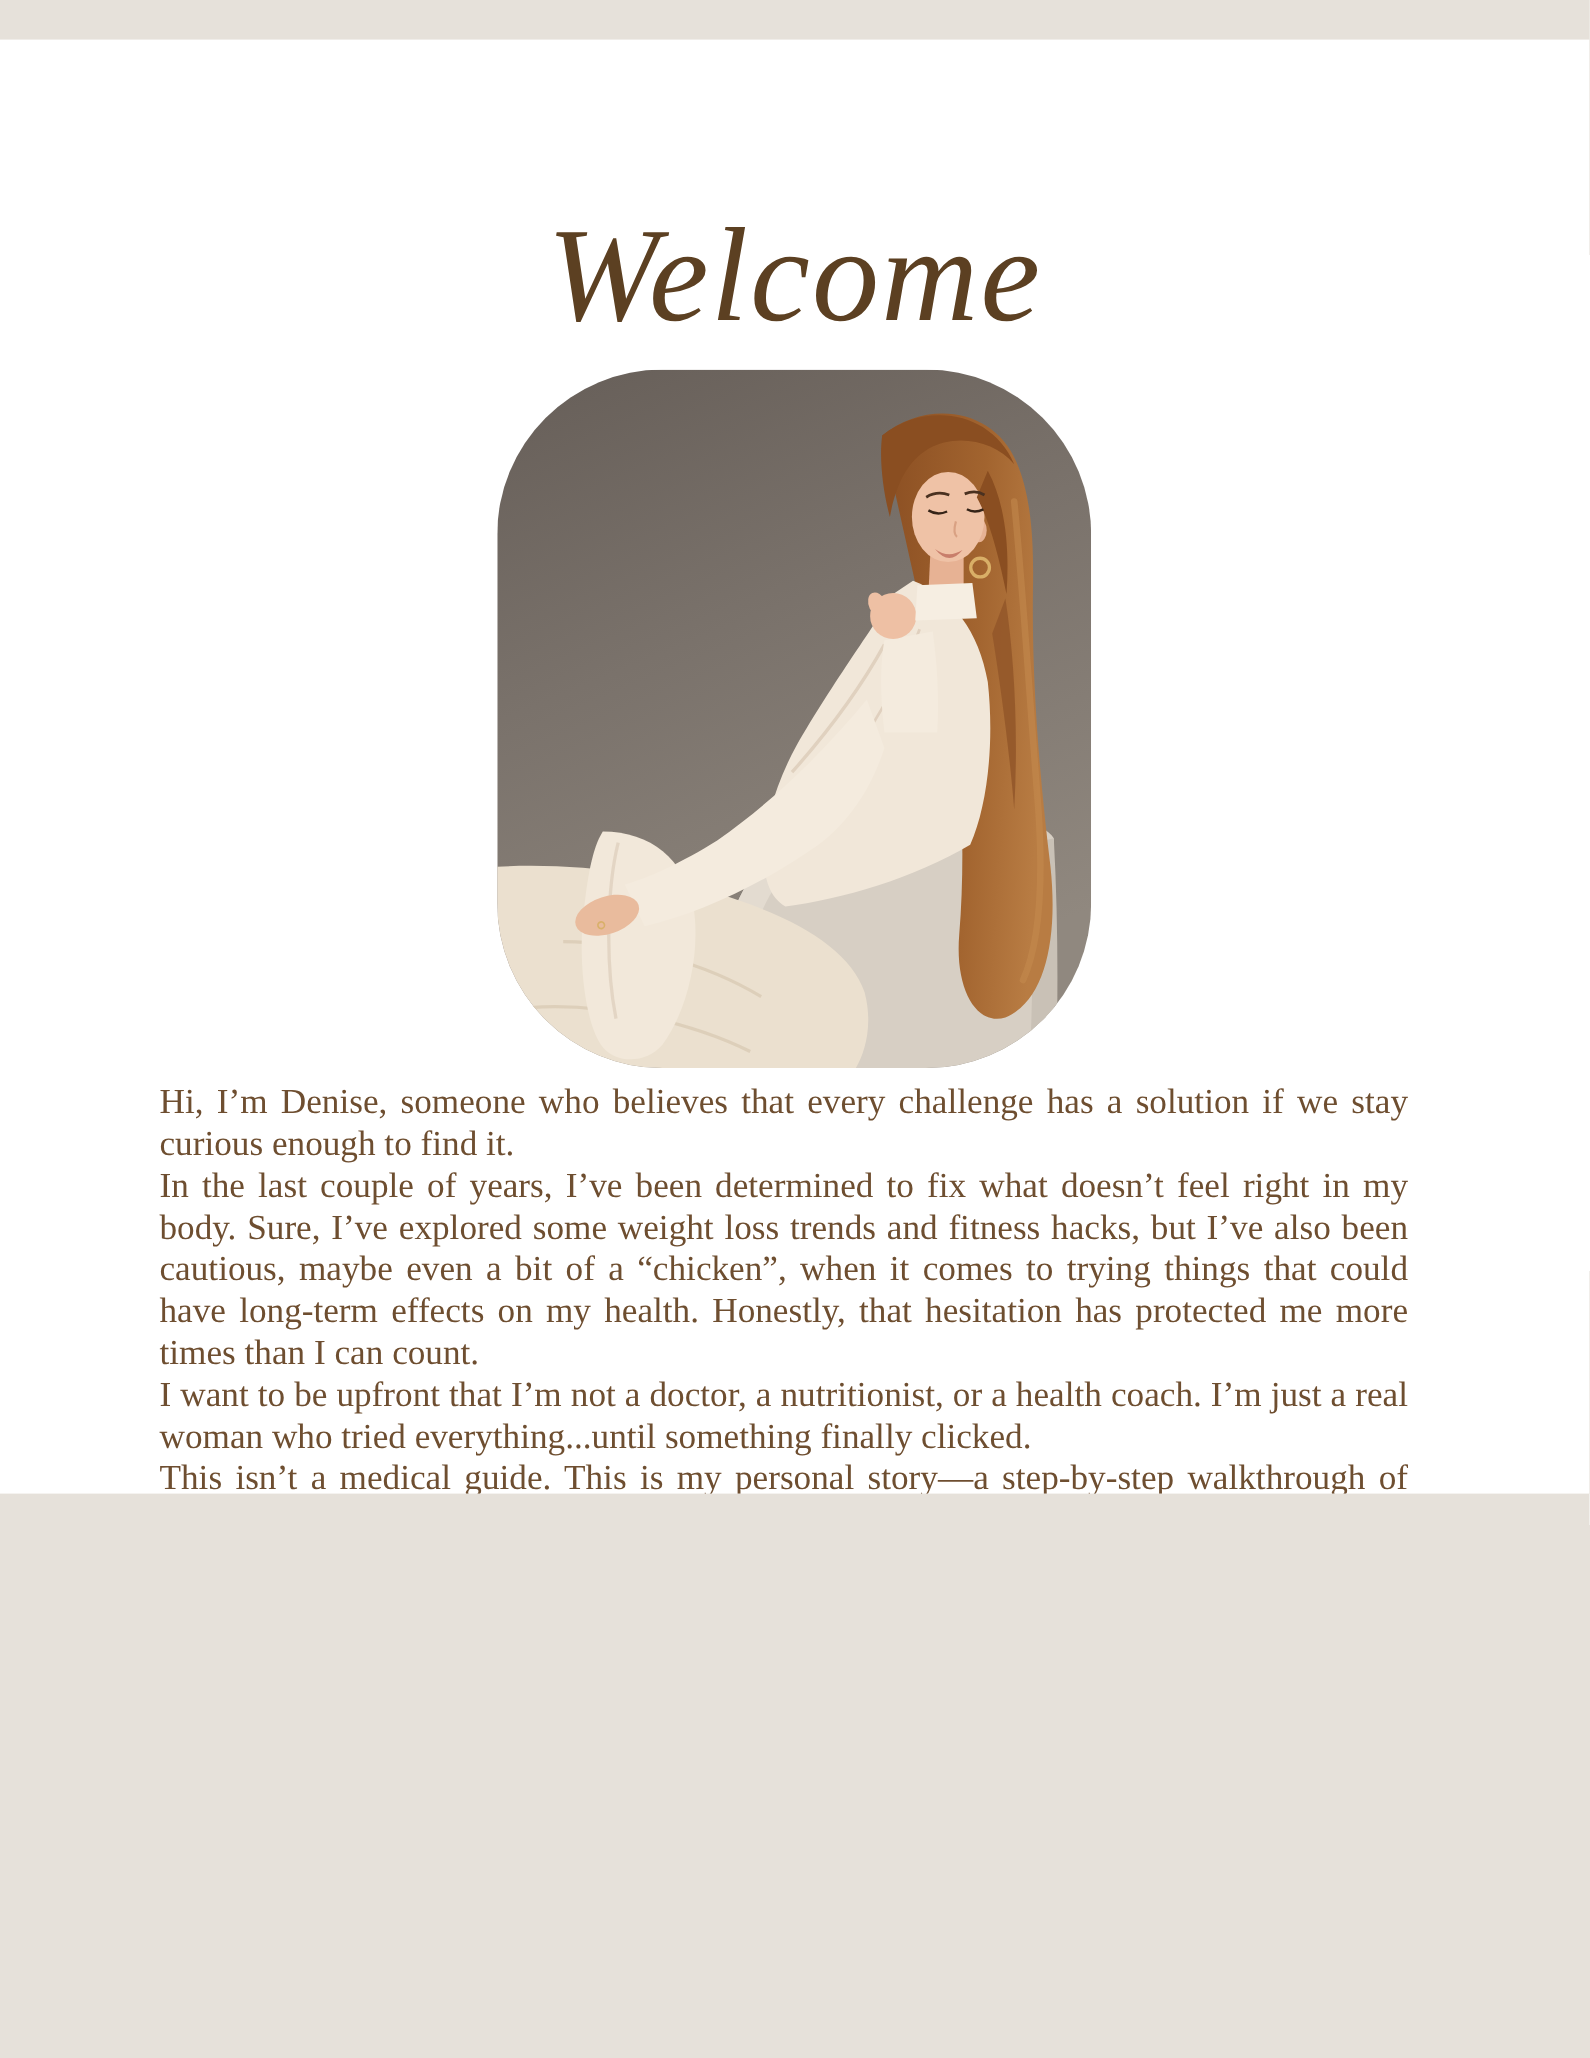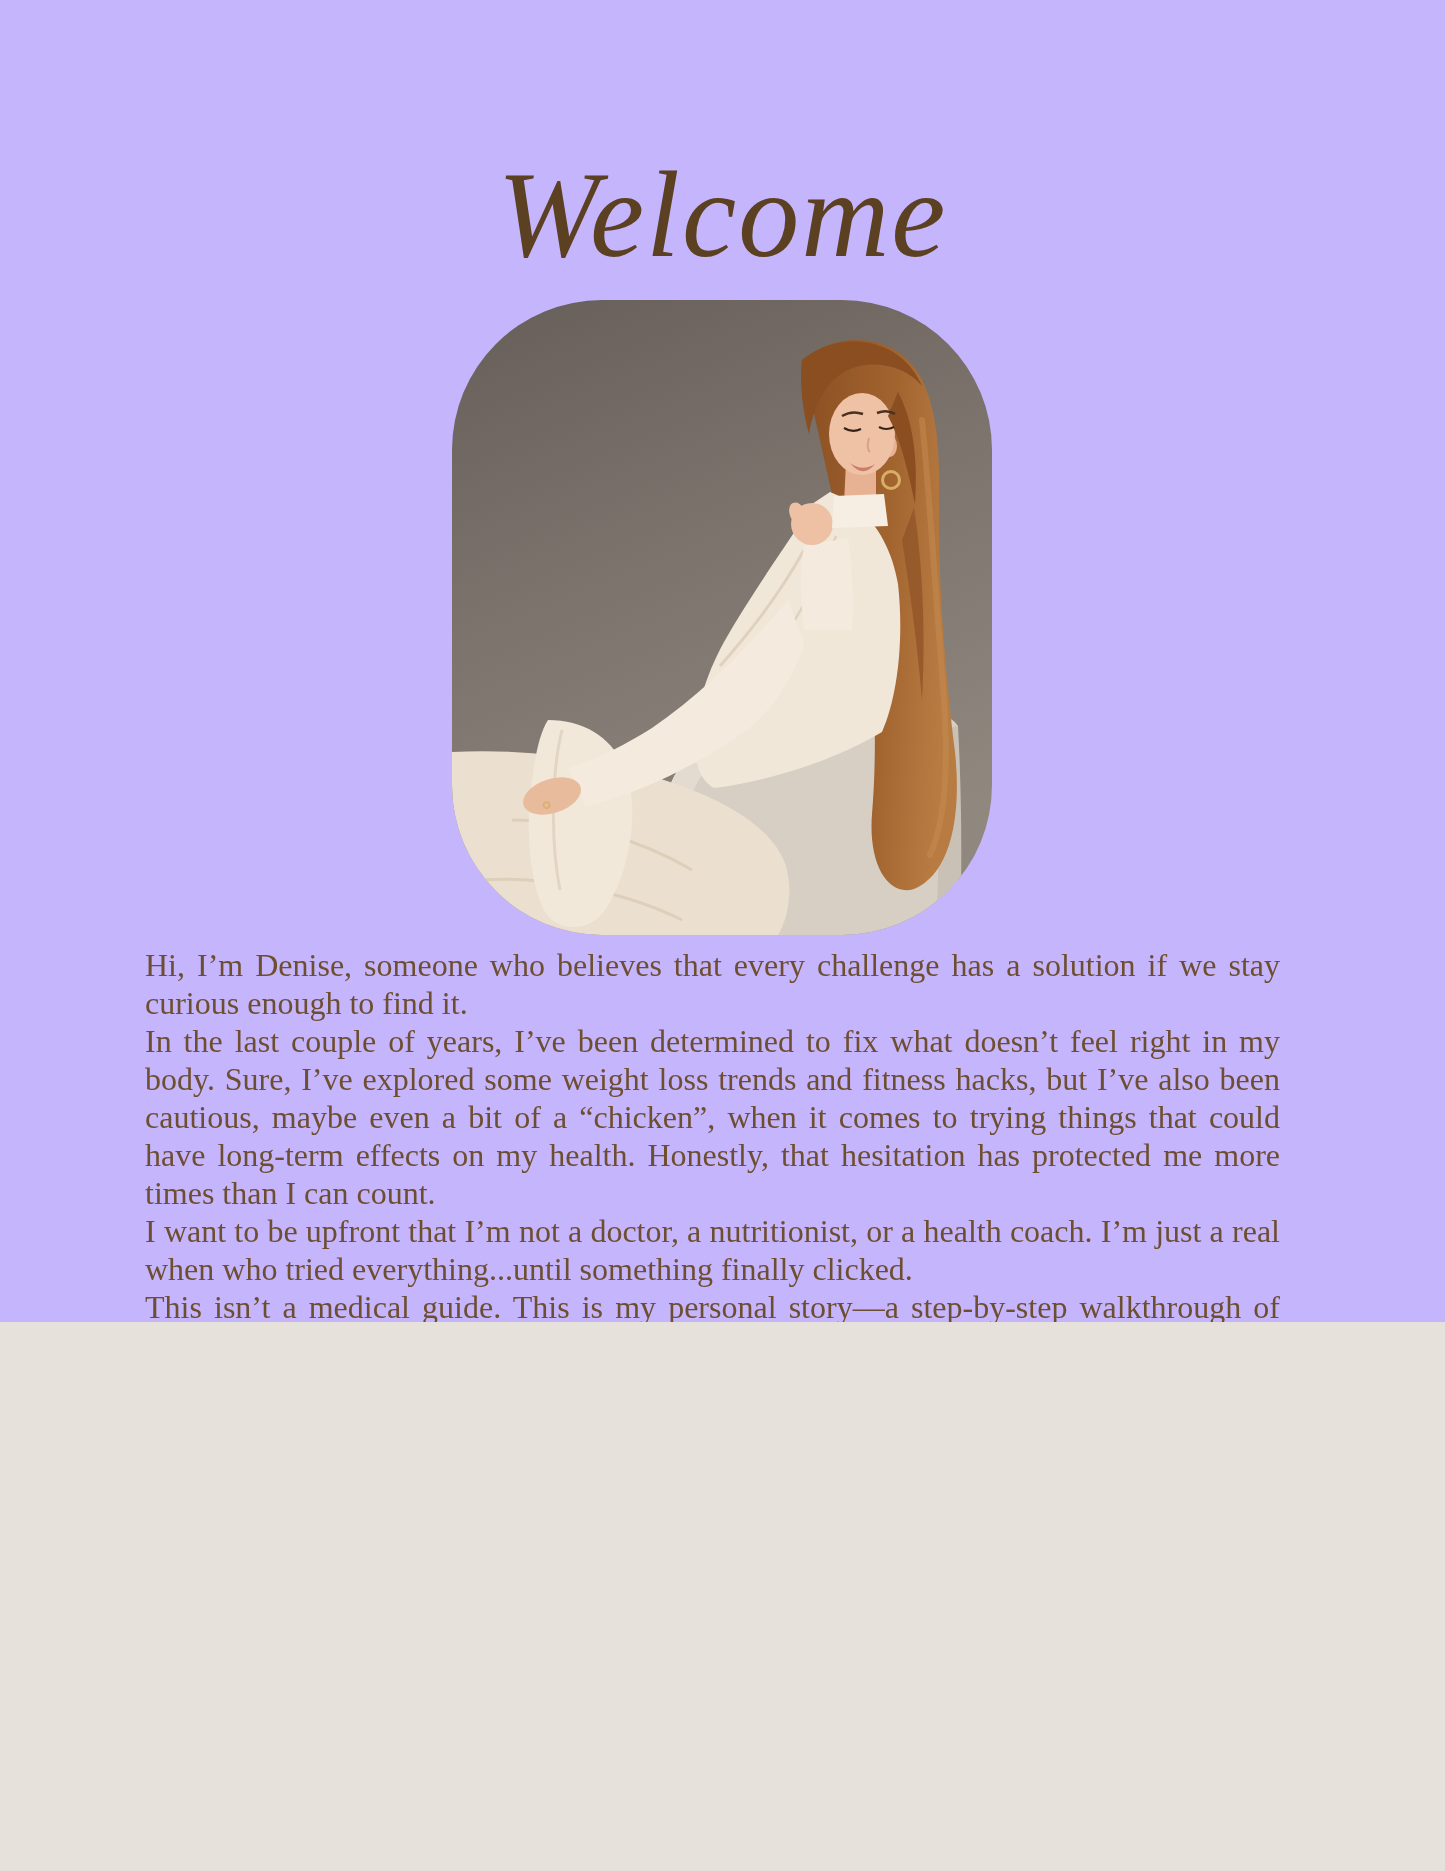--- a/index.html
+++ b/index.html
@@ -1,22 +1,23 @@
 <!DOCTYPE html>
 <html><head>
 <meta charset="utf-8">
 <style>
   html, body { margin: 0; padding: 0; background: #e6e1da; }
   .page {
     position: relative;
     width: 1445px;
     height: 1322px;
-    background: #c4b5fd;
+    background: #ffffff;
     overflow: hidden;
     font-family: "Liberation Serif", serif;
+    margin-top: 36px;
   }
   .title {
     position: absolute;
     top: 148px;
     left: 0;
     width: 100%;
     margin: 0;
     text-align: center;
     font-family: "Liberation Serif", serif;
     font-style: italic;
@@ -137,19 +138,19 @@
         </g>
 
         <circle cx="439" cy="180" r="8.5" fill="none" stroke="#d9af67" stroke-width="3"></circle>
       </g>
     </svg>
   </figure>
 
   <section class="body-text">
     <p>Hi, I’m Denise, someone who believes that every challenge has a solution if we stay curious enough to find it.</p>
     <p>In the last couple of years, I’ve been determined to fix what doesn’t feel right in my body. Sure, I’ve explored some weight loss trends and fitness hacks, but I’ve also been cautious, maybe even a bit of a “chicken”, when it comes to trying things that could have long-term effects on my health. Honestly, that hesitation has protected me more times than I can count.</p>
-    <p>I want to be upfront that I’m not a doctor, a nutritionist, or a health coach. I’m just a real when who tried everything...until something finally clicked.</p>
+    <p>I want to be upfront that I’m not a doctor, a nutritionist, or a health coach. I’m just a real woman who tried everything...until something finally clicked.</p>
     <p>This isn’t a medical guide. This is my personal story—a step-by-step walkthrough of what worked for me. Think of it like a conversation with a friend. I hope that you walk away from this feeling more empowered, more informed, and more in control of your body. Healing begins within.</p>
   </section>
 
   <div class="signature">Denise Hyland</div>
 
 </div>
 
 </body></html>

